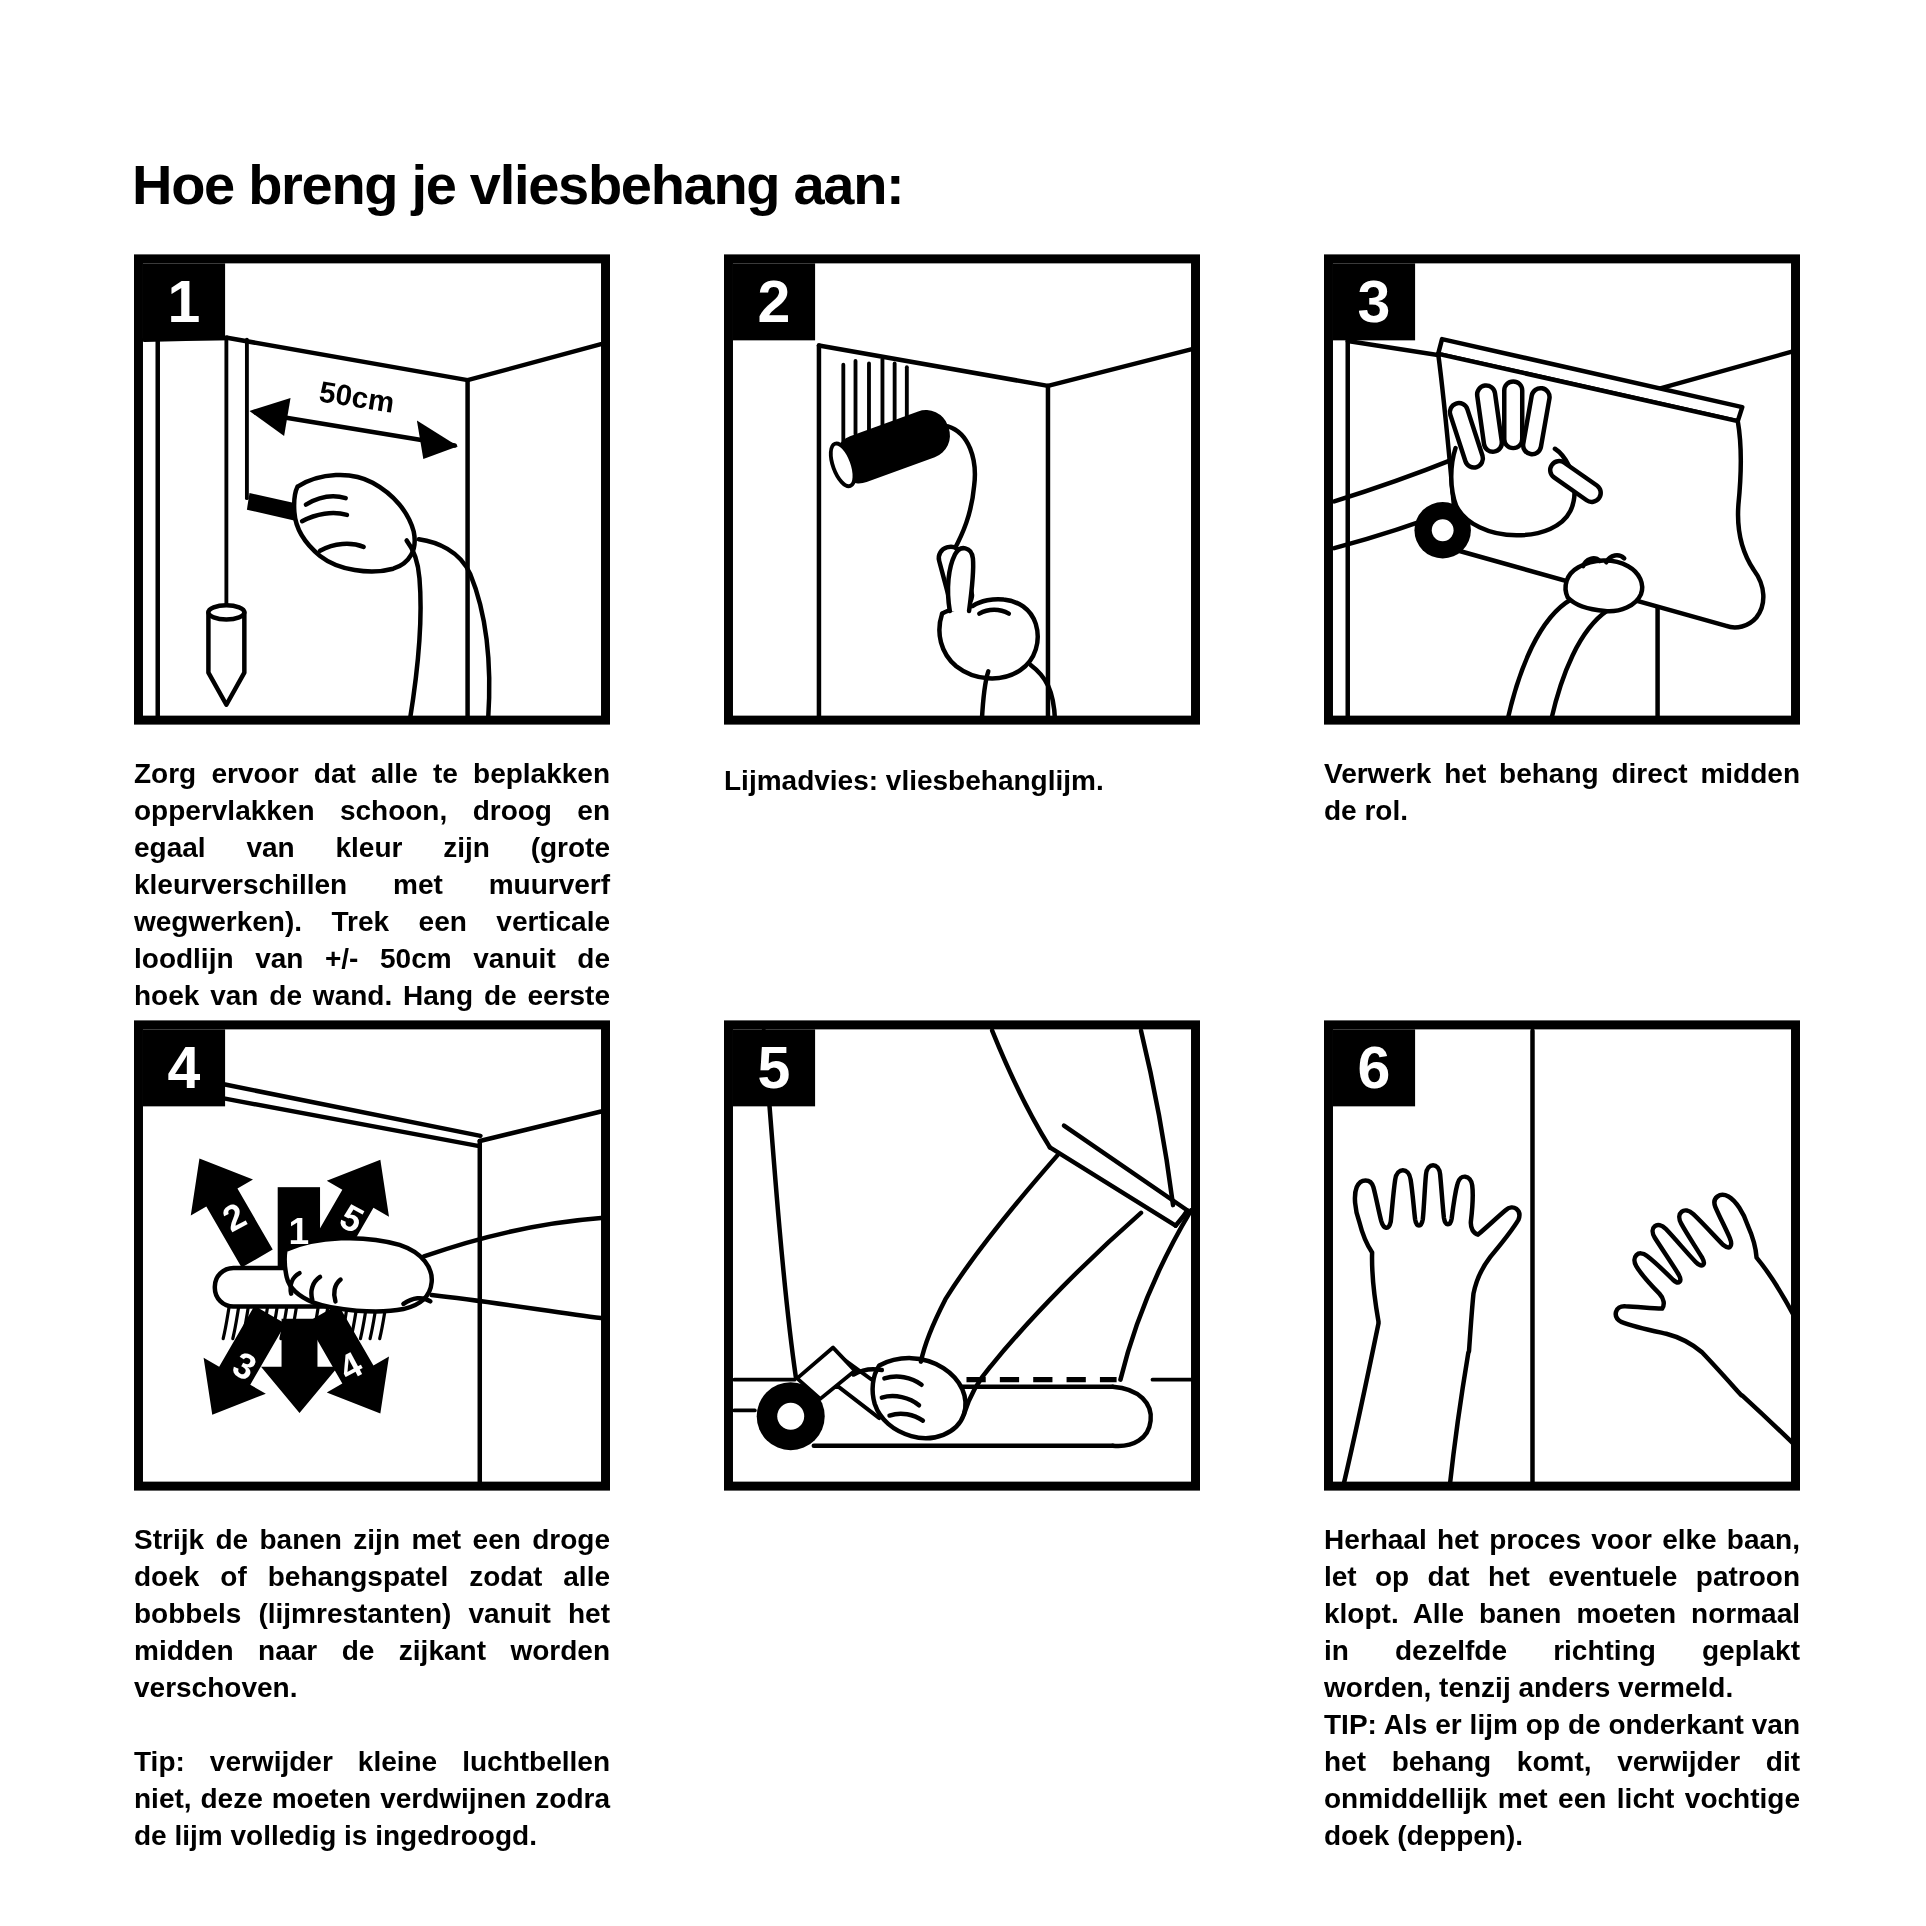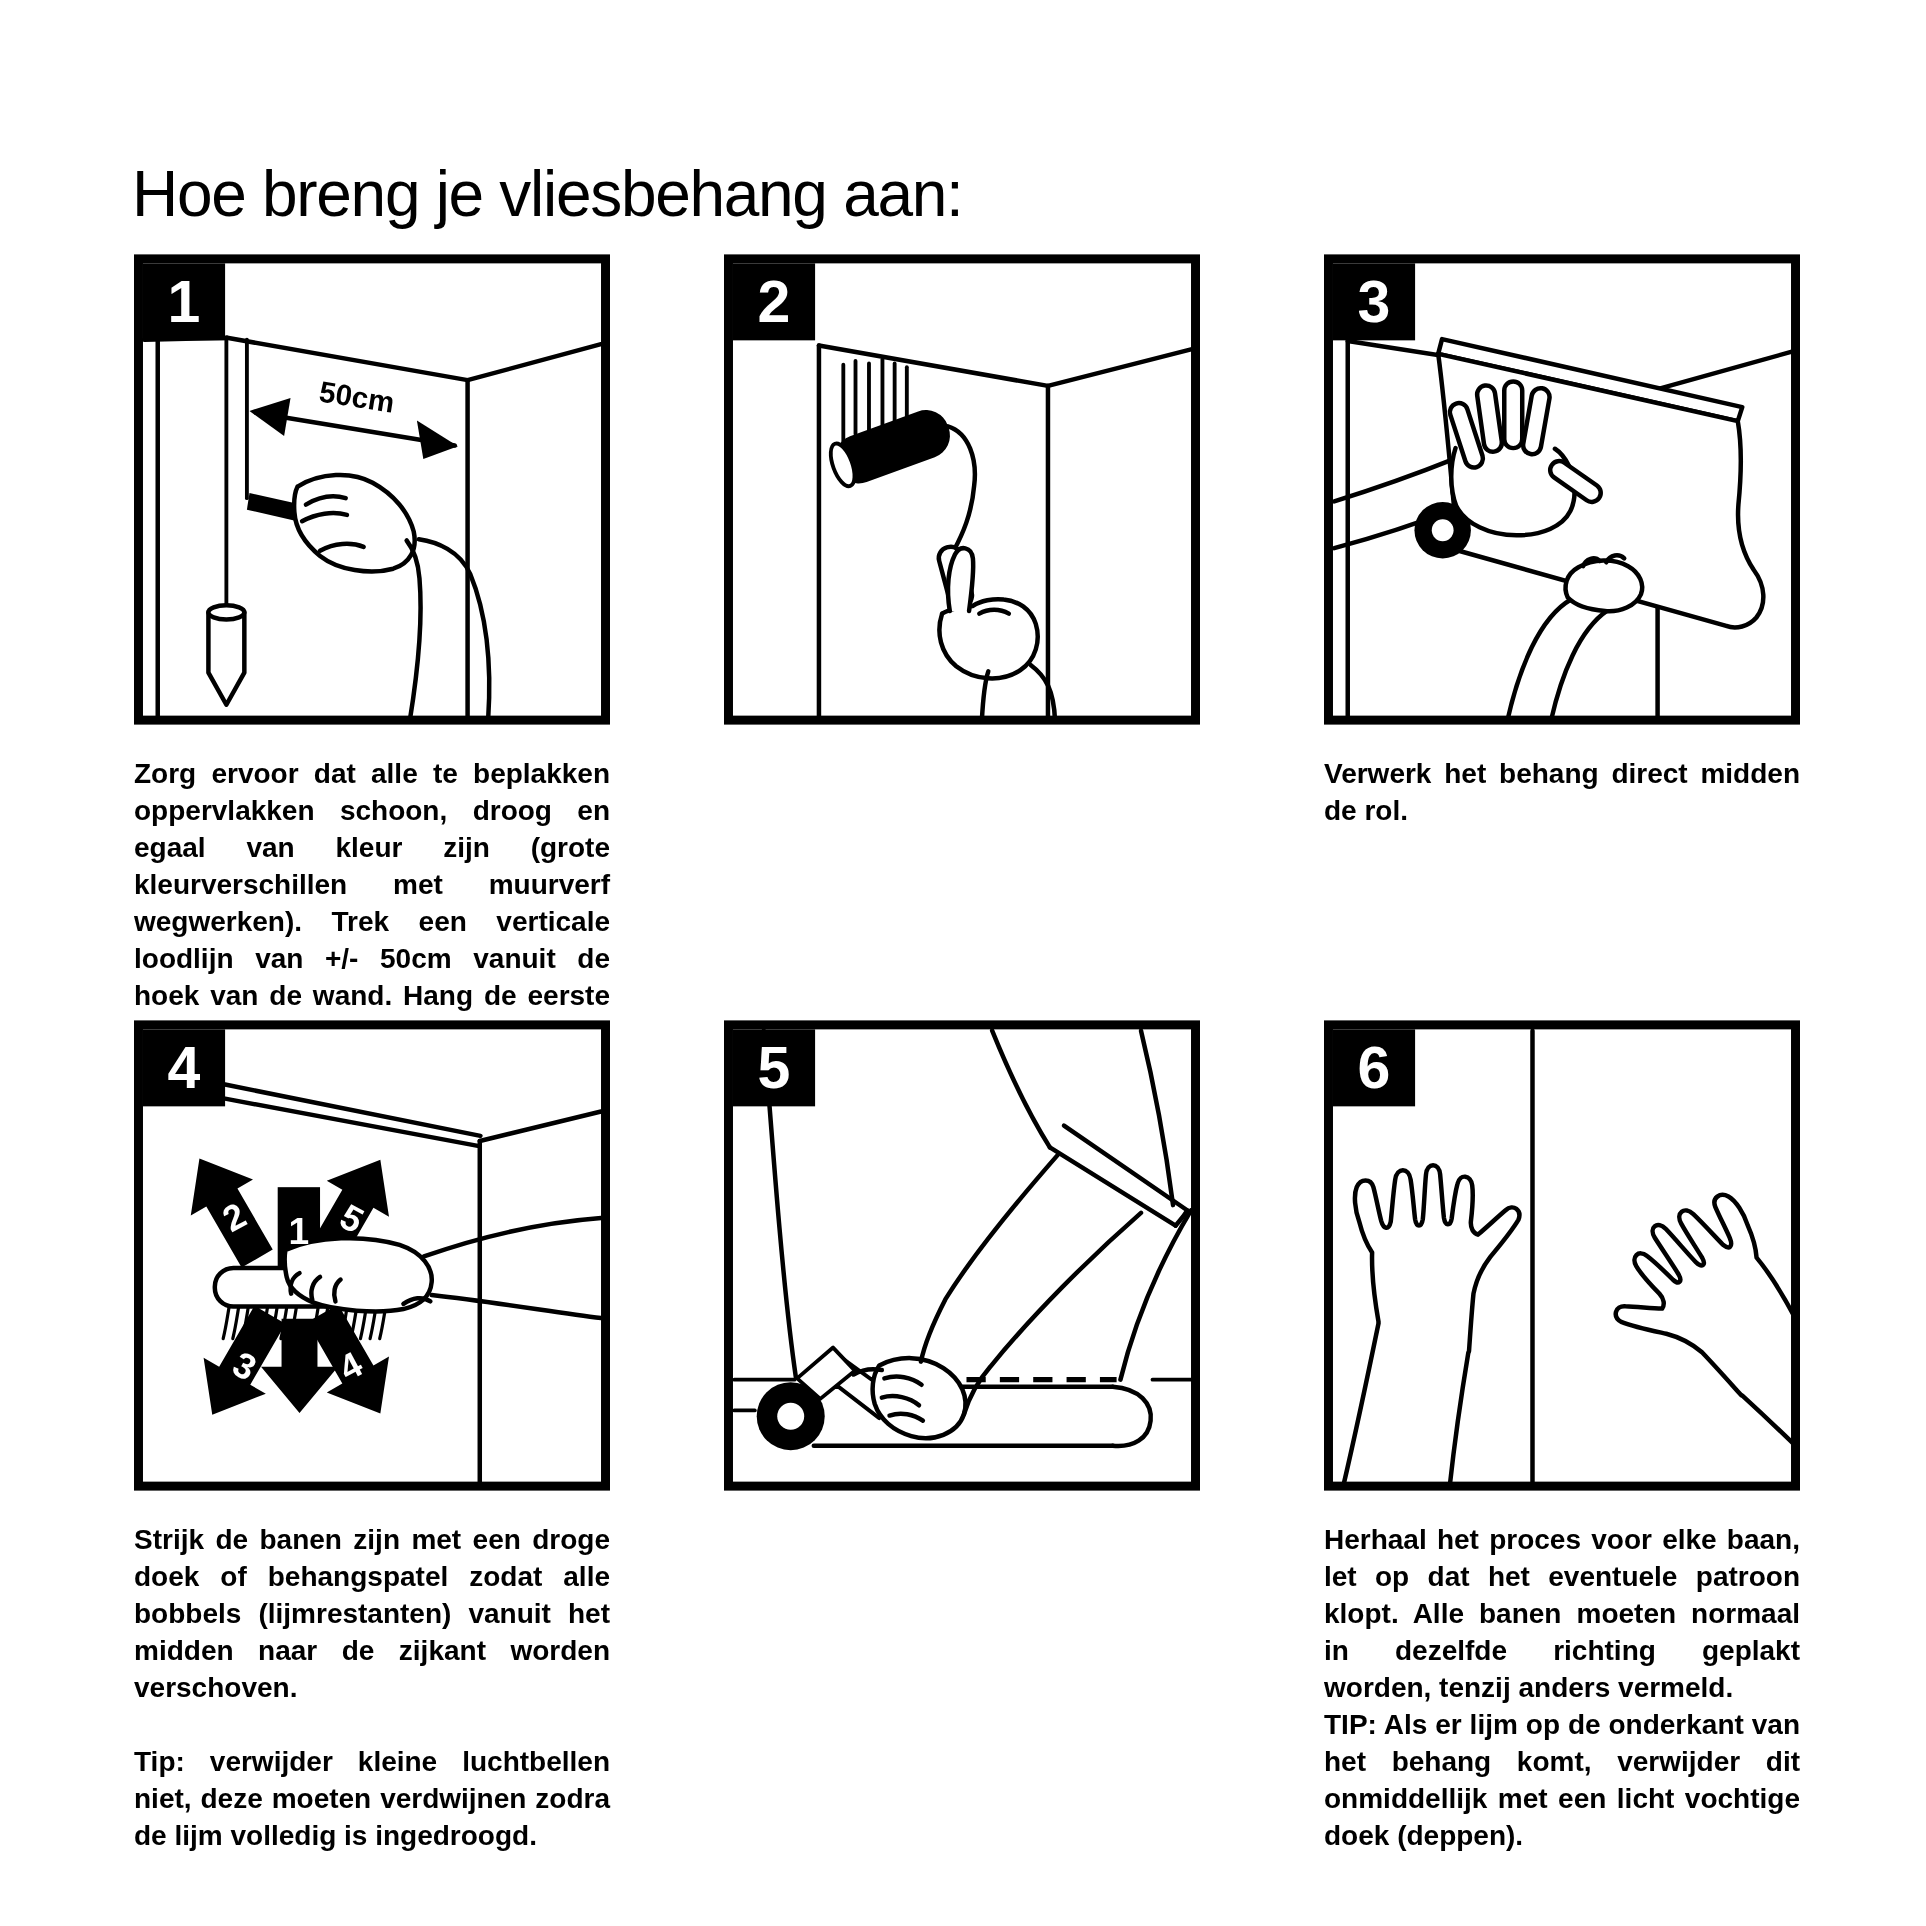--- a/index.html
+++ b/index.html
@@ -1,17 +1,17 @@
 <!DOCTYPE html>
 <html style="font-size:10.3px"><head>
 <meta charset="utf-8">
 <style>
   html,body{margin:0;padding:0;background:#fff;}
   .page{position:relative;width:1926px;height:1926px;background:#ffffff;font-family:"Liberation Sans",sans-serif;color:#000;}
-  .title{position:absolute;left:132px;top:114px;font-size:64px;font-weight:normal;letter-spacing:-1.3px;white-space:nowrap;}
+  .title{position:absolute;left:132px;top:114px;font-size:56px;font-weight:bold;letter-spacing:-1.3px;white-space:nowrap;}
   .step{position:absolute;width:476px;}
   .panel{display:block;width:476px;height:471px;}
   .caption{margin-top:29.5px;width:476px;font-size:28px;line-height:37px;font-weight:bold;text-align:justify;}
   .caption p{margin:0;}
   .caption p.p2{margin-top:37px;}
   .caption p.p2.tight{margin-top:0;}
   svg .s7{fill:none;stroke:#000;stroke-width:7;stroke-linecap:round;stroke-linejoin:round}
   svg .s6{fill:none;stroke:#000;stroke-width:6;stroke-linecap:round;stroke-linejoin:round}
   svg .s5{fill:none;stroke:#000;stroke-width:5;stroke-linecap:round;stroke-linejoin:round}
   svg .w7{fill:#fff;stroke:#000;stroke-width:7;stroke-linecap:round;stroke-linejoin:round}
@@ -105,20 +105,21 @@
         <path class="s7" d="M 402,726 C 404,688 406,668 412,650"></path>
         <path class="s7" d="M 516,726 C 514,680 502,658 478,640"></path>
       </g>
       <g>
         <rect class="blk" x="14" y="14" width="128" height="120"></rect>
         <text class="num" x="78" y="106" font-size="92" text-anchor="middle">2</text>
       </g>
       <rect class="frame" x="7" y="7" width="728" height="719"></rect>
     </svg>
     <div class="caption">
+      <p class="p2">Lijmadvies: vliesbehanglijm.</p>
     </div>
   </div>
 
   <div class="step" style="left:1324px;top:254px;">
     <svg class="panel" viewBox="0 0 742 733">
       <rect x="0" y="0" width="742" height="733" fill="#fff"></rect>
       <g>
         <path class="s7" d="M 37,135 L 37,726"></path>
         <path class="s7" d="M 37,135 L 520,210"></path>
         <path class="s7" d="M 520,210 L 728,152"></path>

